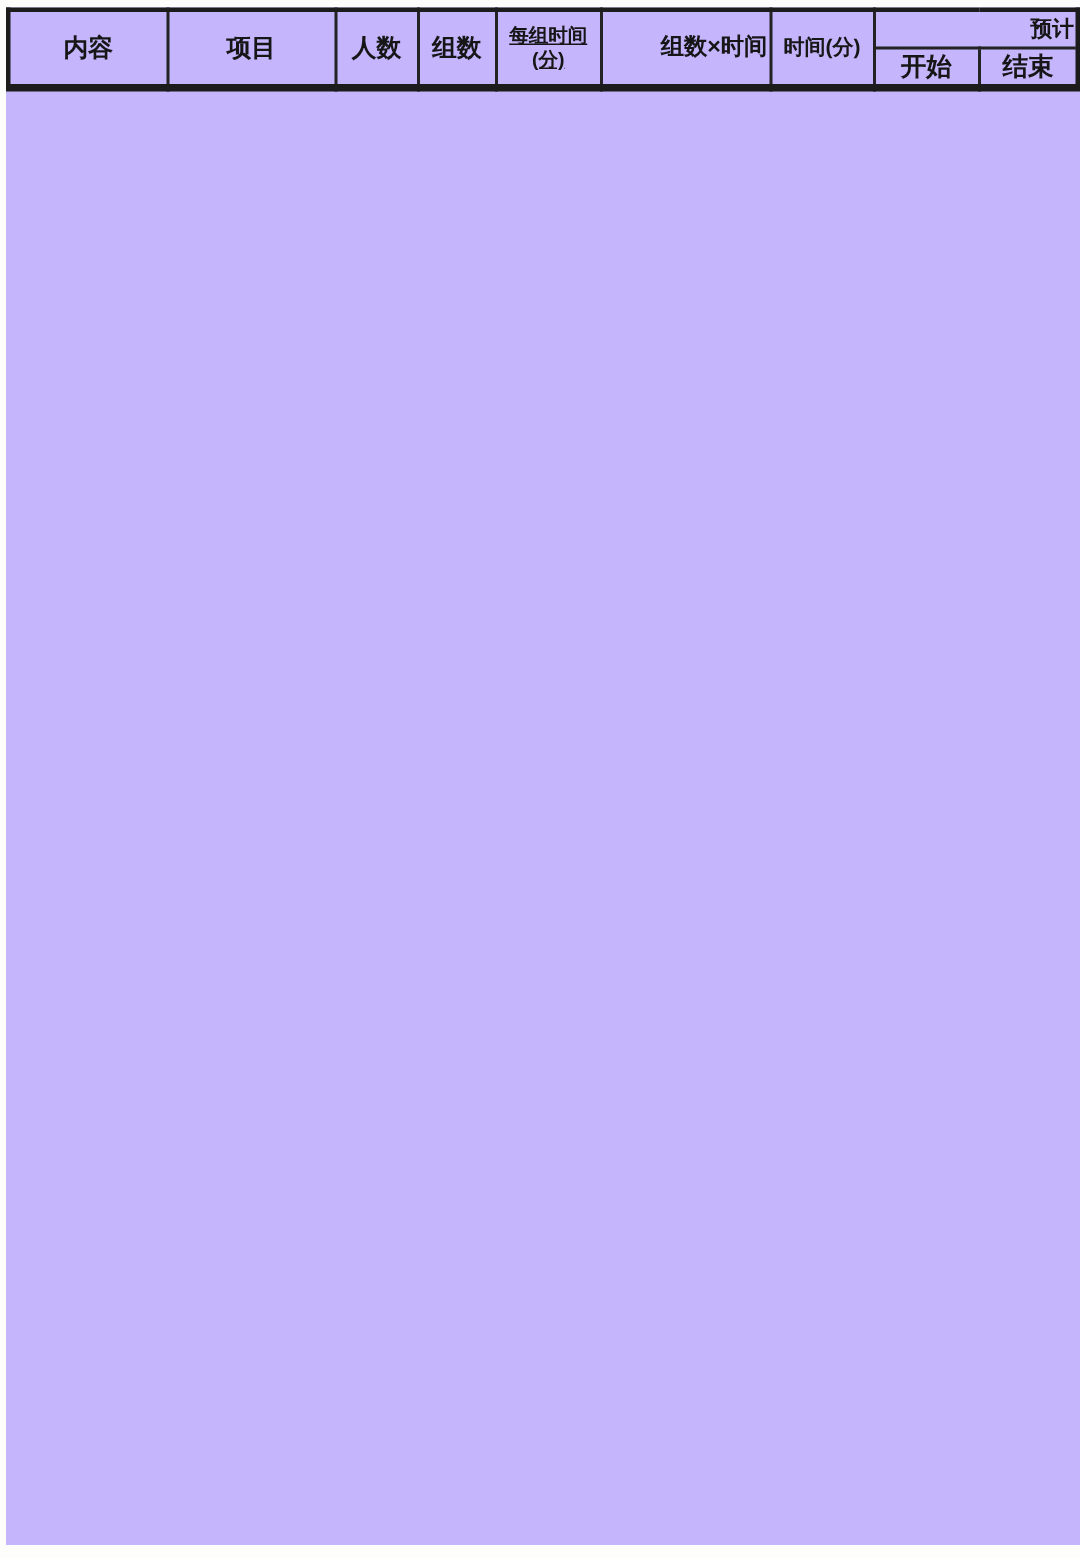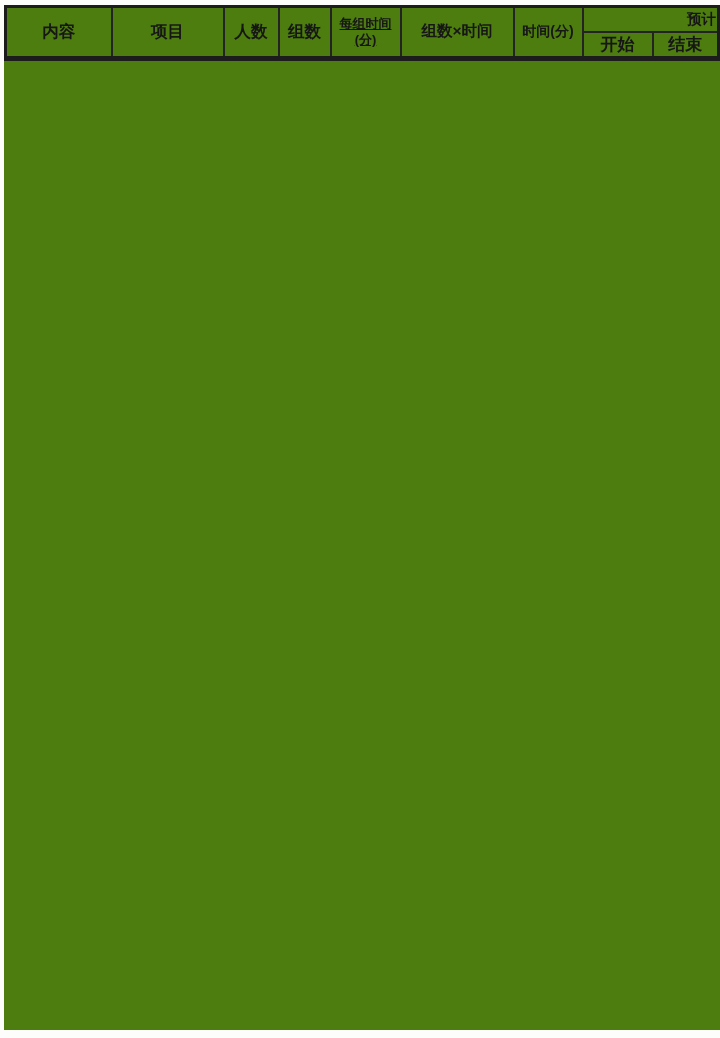--- a/index.html
+++ b/index.html
@@ -5,32 +5,32 @@
   html,body{margin:0;padding:0;}
   body{
     width:720px;height:1038px;background:#fdfdfc;
     font-family:"Liberation Sans","DejaVu Sans",sans-serif;
     color:#161616;position:relative;overflow:hidden;
   }
   table{
     position:absolute;left:4px;top:5px;width:713px;height:1025px;
     border-collapse:collapse;table-layout:fixed;
     border:3px solid #1c1c1c;border-bottom-width:5px;
-    background:#4d7c0f;
+    background:#c4b5fd;
   }
   th,td{
     border:2px solid #232323;
     padding:0 3px;vertical-align:middle;overflow:hidden;
     white-space:nowrap;
   }
   thead th{font-weight:bold;text-align:center;padding:0 1px;}
   .th-main{font-size:16.5px;}
   .th-per{font-size:13px;line-height:1.2;white-space:pre-line;text-decoration:underline;}
   .th-min{font-size:14px;}
-  .th-expr{font-size:15.5px;}
+  .th-expr{font-size:15.5px;text-align:right;}
   .th-fc{font-size:14.5px;text-align:right;}
   .th-se{font-size:17px;font-family:Liberation Serif, serif;}
   tr.hr1{height:25px;}
   tr.hr2{height:21px;}
 </style>
 </head>
 <body>
 
 <table>
   <colgroup>

